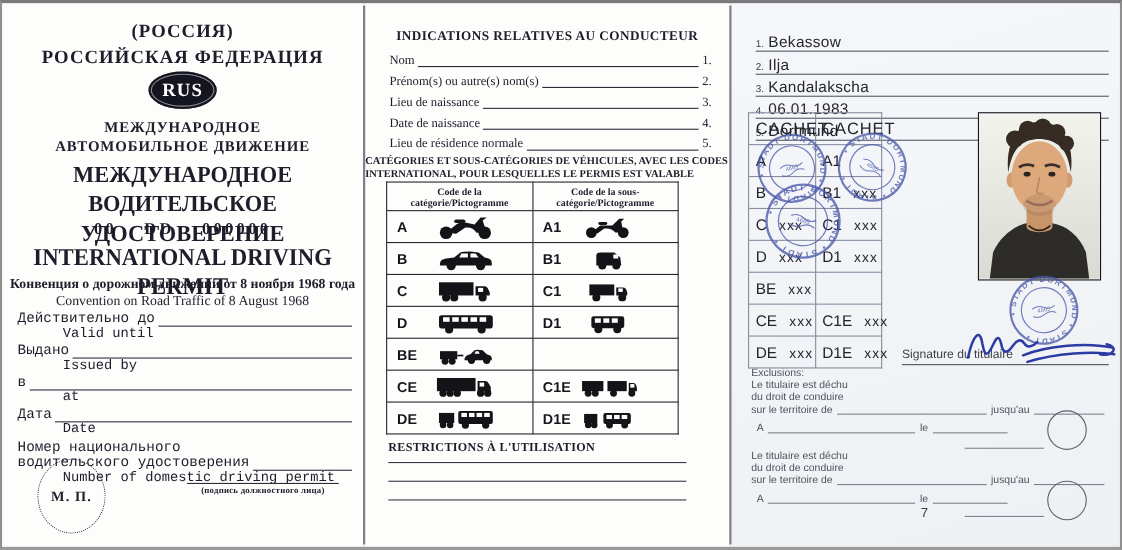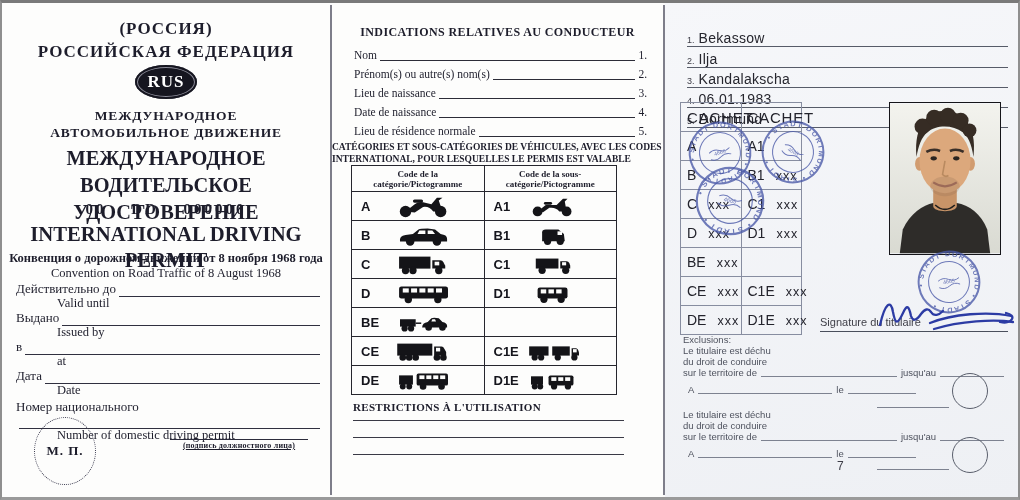--- a/index.html
+++ b/index.html
@@ -25,24 +25,24 @@
   .lp-title-ru{position:absolute;top:142px;left:0;right:0;text-align:center;font-weight:bold;font-size:21px;line-height:27px;transform:scaleX(.97);}
   .lp-serial{position:absolute;top:198px;left:0;right:0;text-align:center;font-weight:bold;font-size:15px;letter-spacing:3px;word-spacing:18px;}
   .lp-title-en{position:absolute;top:218px;left:0;right:0;text-align:center;font-weight:bold;font-size:22px;transform:scaleX(.94);}
   .lp-convention{position:absolute;top:248px;left:0;right:0;text-align:center;font-size:12.5px;line-height:15px;}
   .lp-convention .b{font-weight:bold;}
   .lp-fields{position:absolute;top:280px;left:14px;right:10px;}
   .lp-row{display:flex;align-items:flex-end;height:14px;}
   .lp-lab{font-size:13px;white-space:nowrap;}
   .fill-line{flex:1;border-bottom:1.2px solid #30303f;margin-left:3px;}
   .lp-sub{font-size:12.5px;line-height:12px;margin-bottom:1px;margin-left:41px;}
-  .lp-field{margin-bottom:3px;}
+  .lp-field{margin-bottom:3px;font-family:Liberation Mono, monospace;}
   .lp-mp{position:absolute;left:32px;top:414px;width:60px;height:66px;border:1.6px dotted #3a3a4e;border-radius:50%;
     display:flex;align-items:center;justify-content:center;font-weight:bold;font-size:13px;letter-spacing:1px;}
-  .lp-sig{position:absolute;left:168px;width:138px;top:436px;text-decoration:underline;}
+  .lp-sig{position:absolute;left:168px;width:138px;top:436px;}
   .lp-sigline{border-top:1.5px solid #2c2c3c;}
   .lp-sigcap{text-align:center;font-size:8px;font-weight:bold;letter-spacing:.2px;margin-top:1px;}
 
   
   .mp-title{position:absolute;top:22px;left:0;right:0;text-align:center;font-weight:bold;font-size:12px;letter-spacing:.4px;}
   .mp-fields{position:absolute;top:39px;left:22px;right:16px;}
   .mp-row{display:flex;align-items:flex-end;height:19px;font-size:11.5px;}
   .mp-row .fill-line{border-bottom:1.1px solid #2c2c38;margin:0 3px;}
   .mp-num{font-size:11.5px;}
   .mp-catshead{position:absolute;top:138px;left:0;right:0;text-align:left;font-weight:bold;font-size:9.5px;line-height:12px;}
@@ -132,20 +132,21 @@
       <div class="lp-field">
         <div class="lp-row">
             <span class="lp-lab">Дата</span>
             <span class="fill-line"></span>
           </div>
         <div class="lp-sub">Date</div>
       </div>
       <div class="lp-field">
         <div class="lp-lab">Номер национального</div>
         <div class="lp-row">
+            <span class="lp-lab">водительского удостоверения</span>
             <span class="fill-line"></span>
           </div>
         <div class="lp-sub">Number of domestic driving permit</div>
       </div>
     </div>
 
     <div class="lp-mp">
       <span>М. П.</span>
     </div>
     <div class="lp-sig">

